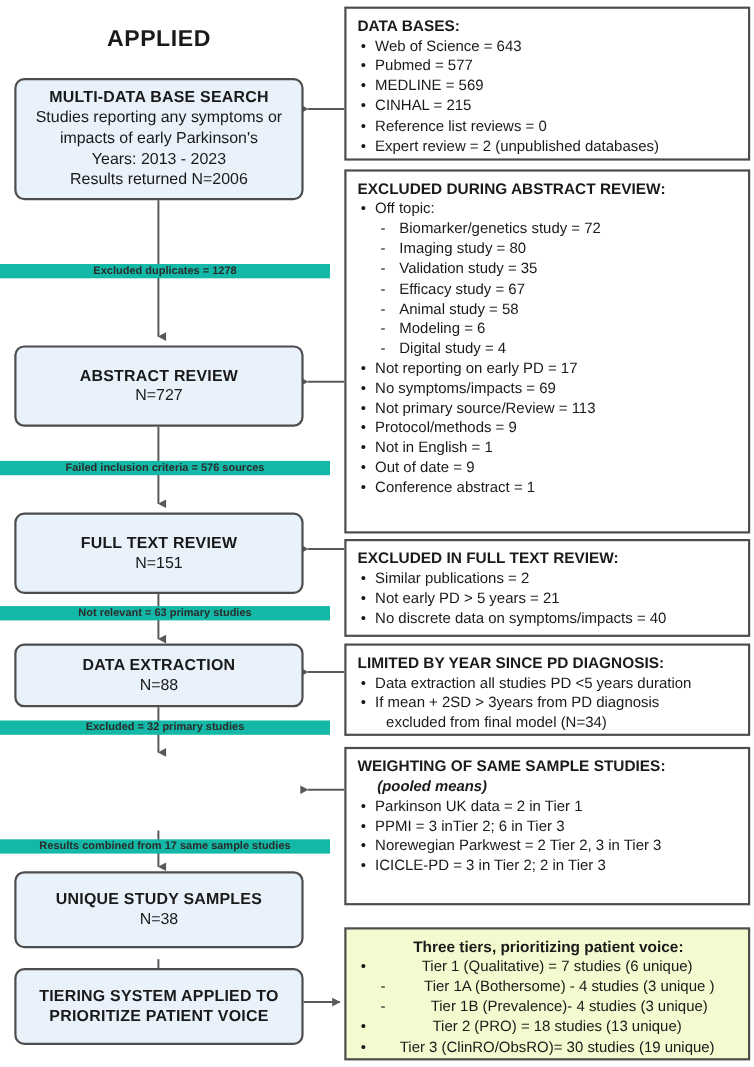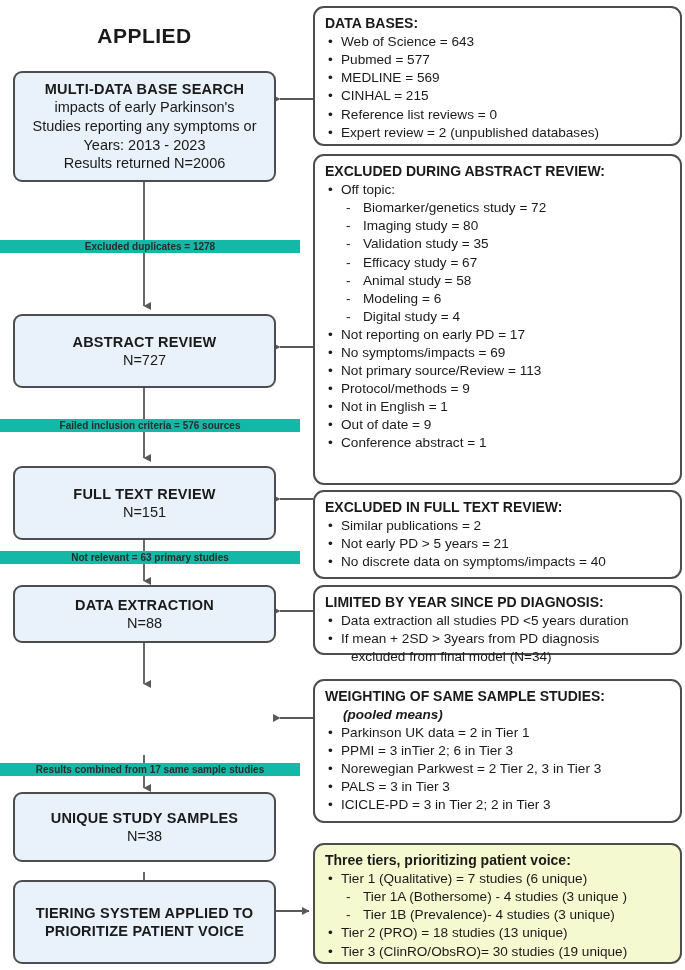--- a/index.html
+++ b/index.html
@@ -84,21 +84,21 @@
   }
 
   
   .note-box {
     position: absolute;
     left: 313px;
     width: 369px;
     box-sizing: border-box;
     background: #ffffff;
     border: 2px solid #4d4d4d;
-    border-radius: 11px;
+    border-radius: 0;
     padding: 6px 8px 6px 10px;
   }
   .note-box.yellow {
     background: #f4f9cf;
   }
   .note-head {
     font-size: 14px;
     font-weight: bold;
     line-height: 1.3;
     margin-bottom: 1px;
@@ -176,22 +176,22 @@
       <line x1="313" y1="611" x2="280" y2="611" marker-end="url(#arrowLeft)"></line>
       <line x1="313" y1="718" x2="280" y2="718" marker-end="url(#arrowLeft)"></line>
       <line x1="276" y1="911" x2="309" y2="911" marker-end="url(#arrowRight)"></line>
     </g>
   </svg>
 
   <div class="approach-title">APPLIED</div>
 
   <div class="flow-box" style="top:71px; height:111px;">
     <div class="flow-title">MULTI-DATA BASE SEARCH</div>
+    <div class="flow-sub">Studies reporting any symptoms or</div>
     <div class="flow-sub">impacts of early Parkinson's</div>
-    <div class="flow-sub">Studies reporting any symptoms or</div>
     <div class="flow-sub">Years: 2013 - 2023</div>
     <div class="flow-sub">Results returned N=2006</div>
   </div>
 
   <div class="flow-box" style="top:314px; height:74px;">
     <div class="flow-title">ABSTRACT REVIEW</div>
     <div class="flow-sub">N=727</div>
   </div>
 
   <div class="flow-box" style="top:466px; height:74px;">
@@ -203,28 +203,29 @@
     <div class="flow-title">DATA EXTRACTION</div>
     <div class="flow-sub">N=88</div>
   </div>
 
 
   <div class="flow-box" style="top:792px; height:70px;">
     <div class="flow-title">UNIQUE STUDY SAMPLES</div>
     <div class="flow-sub">N=38</div>
   </div>
 
-  <div class="flow-box" style="top:880px; height:84px;">
+  <div class="flow-box" style="top:880px; height:70px;">
     <div class="flow-title">TIERING SYSTEM APPLIED TO</div>
     <div class="flow-title">PRIORITIZE PATIENT VOICE</div>
   </div>
 
   <div class="edge-label" style="top:240px;">Excluded duplicates = 1278</div>
   <div class="edge-label" style="top:419px;">Failed inclusion criteria = 576 sources</div>
   <div class="edge-label" style="top:551px;">Not relevant = 63 primary studies</div>
+  <div class="edge-label" style="top:655px;">Excluded = 32 primary studies</div>
   <div class="edge-label" style="top:763px;">Results combined from 17 same sample studies</div>
 
   <div class="note-box" style="top:6px; height:140px;">
     <div class="note-head">DATA BASES:</div>
     <ul class="note-list">
       <li>Web of Science = 643</li>
       <li>Pubmed = 577</li>
       <li>MEDLINE = 569</li>
       <li>CINHAL = 215</li>
       <li>Reference list reviews = 0</li>
@@ -255,42 +256,41 @@
 
   <div class="note-box" style="top:490px; height:89px;">
     <div class="note-head">EXCLUDED IN FULL TEXT REVIEW:</div>
     <ul class="note-list">
       <li>Similar publications = 2</li>
       <li>Not early PD &gt; 5 years = 21</li>
       <li>No discrete data on symptoms/impacts = 40</li>
     </ul>
   </div>
 
-  <div class="note-box" style="top:585px; height:70px;">
+  <div class="note-box" style="top:585px; height:84px;">
     <div class="note-head">LIMITED BY YEAR SINCE PD DIAGNOSIS:</div>
     <ul class="note-list">
       <li>Data extraction all studies PD &lt;5 years duration</li>
       <li>If mean + 2SD &gt; 3years from PD diagnosis</li>
       <li class="cont">excluded from final model (N=34)</li>
     </ul>
   </div>
 
   <div class="note-box" style="top:679px; height:144px;">
     <div class="note-head">WEIGHTING OF SAME SAMPLE STUDIES:</div>
     <div class="note-subhead">(pooled means)</div>
     <ul class="note-list">
       <li>Parkinson UK data = 2 in Tier 1</li>
       <li>PPMI =  3 inTier 2; 6 in Tier  3</li>
       <li>Norewegian Parkwest = 2 Tier 2, 3 in Tier 3</li>
-      <li>PALS = 3 in Tier 3</li>
       <li>ICICLE-PD = 3 in Tier 2; 2 in Tier 3</li>
     </ul>
   </div>
 
-  <div class="note-box yellow" style="top:843px; height:121px;">
+  <div class="note-box yellow" style="top:843px; height:121px;text-align:center;">
     <div class="note-head">Three tiers, prioritizing patient voice:</div>
     <ul class="note-list">
       <li>Tier 1 (Qualitative) = 7 studies (6 unique)</li>
       <li class="sub">Tier 1A (Bothersome) - 4 studies (3 unique )</li>
       <li class="sub">Tier 1B (Prevalence)- 4 studies (3 unique)</li>
       <li>Tier 2 (PRO) = 18 studies (13 unique)</li>
       <li>Tier 3 (ClinRO/ObsRO)= 30 studies (19 unique)</li>
     </ul>
   </div>
 

